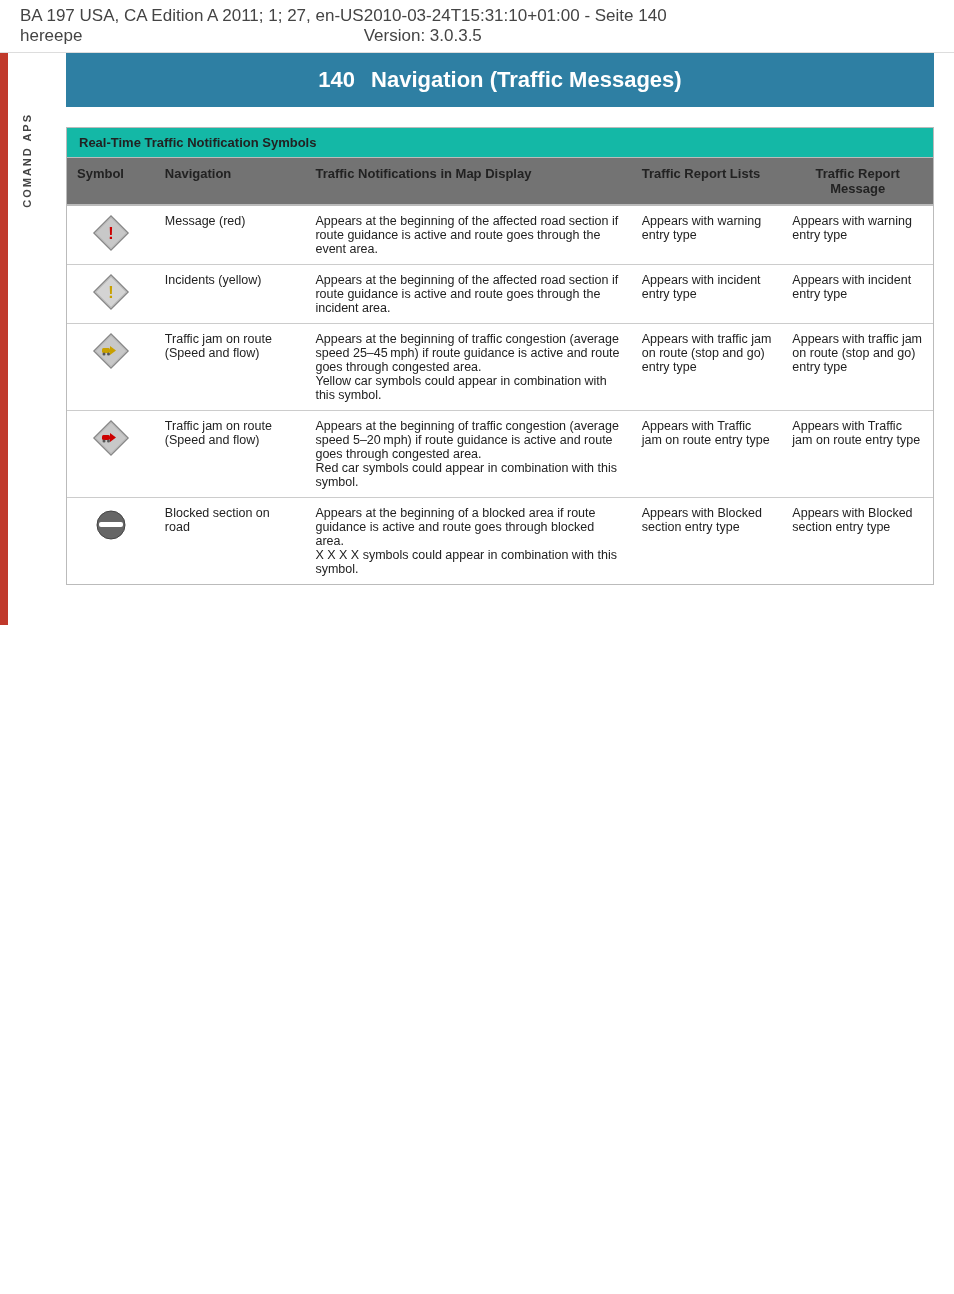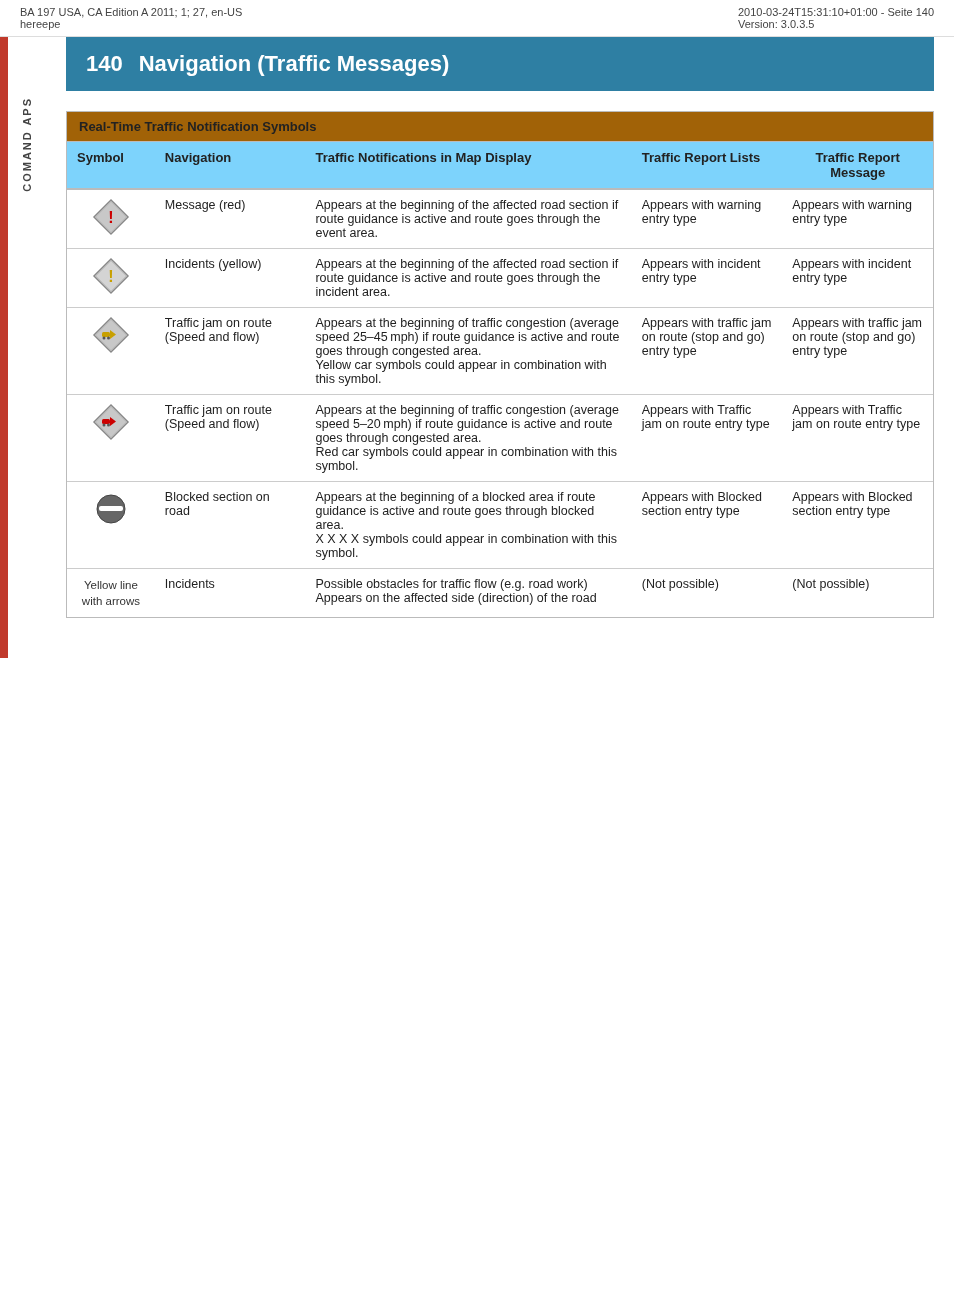--- a/index.html
+++ b/index.html
@@ -8,23 +8,23 @@
       font-size: 13px;
       background: #fff;
       color: #222;
       width: 954px;
       min-height: 1294px;
     }
 
     
     .meta-bar {
       display: flex;
-      justify-content: space-between;
+      justify-content: flex-start;
       padding: 6px 20px;
-      font-size: 11px;
+      font-size: 17px;
       color: #444;
       border-bottom: 1px solid #ddd;
     }
 
     
     .page-layout {
       display: flex;
       position: relative;
     }
     .left-sidebar {
@@ -60,51 +60,52 @@
     }
 
     
     .page-header {
       background: #2e7fa3;
       color: #fff;
       padding: 14px 20px;
       display: flex;
       align-items: center;
       margin-bottom: 20px;
+      justify-content: center;
     }
     .page-number {
       font-size: 22px;
       font-weight: bold;
       margin-right: 16px;
       color: #fff;
     }
     .page-title {
       font-size: 22px;
       font-weight: bold;
       color: #ffffff;
     }
 
     
     .table-section {
       border: 1px solid #bbb;
     }
     .table-section-title {
-      background: #a16207;
+      background: #14b8a6;
       font-weight: bold;
       font-size: 13px;
       padding: 7px 12px;
       border-bottom: 1px solid #bbb;
     }
 
     table {
       width: 100%;
       border-collapse: collapse;
     }
     th {
-      background: #7dd3fc;
+      background: #737373;
       font-weight: bold;
       font-size: 13px;
       text-align: left;
       padding: 8px 10px;
       border-bottom: 2px solid #bbb;
       vertical-align: top;
     }
     td {
       padding: 8px 10px;
       vertical-align: top;
@@ -217,24 +218,17 @@
             <tr>
               <td style="text-align: center;"><svg width="38" height="38" viewBox="0 0 38 38">
       <circle cx="19" cy="19" r="14" fill="#666" stroke="#444" stroke-width="1"></circle>
       <rect x="7" y="16" width="24" height="5" rx="2" fill="#fff"></rect>
     </svg></td>
               <td>Blocked section on road</td>
               <td>Appears at the beginning of a blocked area if route guidance is active and route goes through blocked area.<br>X X X X symbols could appear in combination with this symbol.</td>
               <td>Appears with Blocked section entry type</td>
               <td>Appears with Blocked section entry type</td>
             </tr>
-            <tr>
-              <td style="text-align: center;"><span class="symbol-text">Yellow line with arrows</span></td>
-              <td>Incidents</td>
-              <td>Possible obstacles for traffic flow (e.g. road work)<br>Appears on the affected side (direction) of the road</td>
-              <td>(Not possible)</td>
-              <td>(Not possible)</td>
-            </tr>
           </tbody>
       </table>
     </div>
   </div>
 </div>
 
 </body></html>

